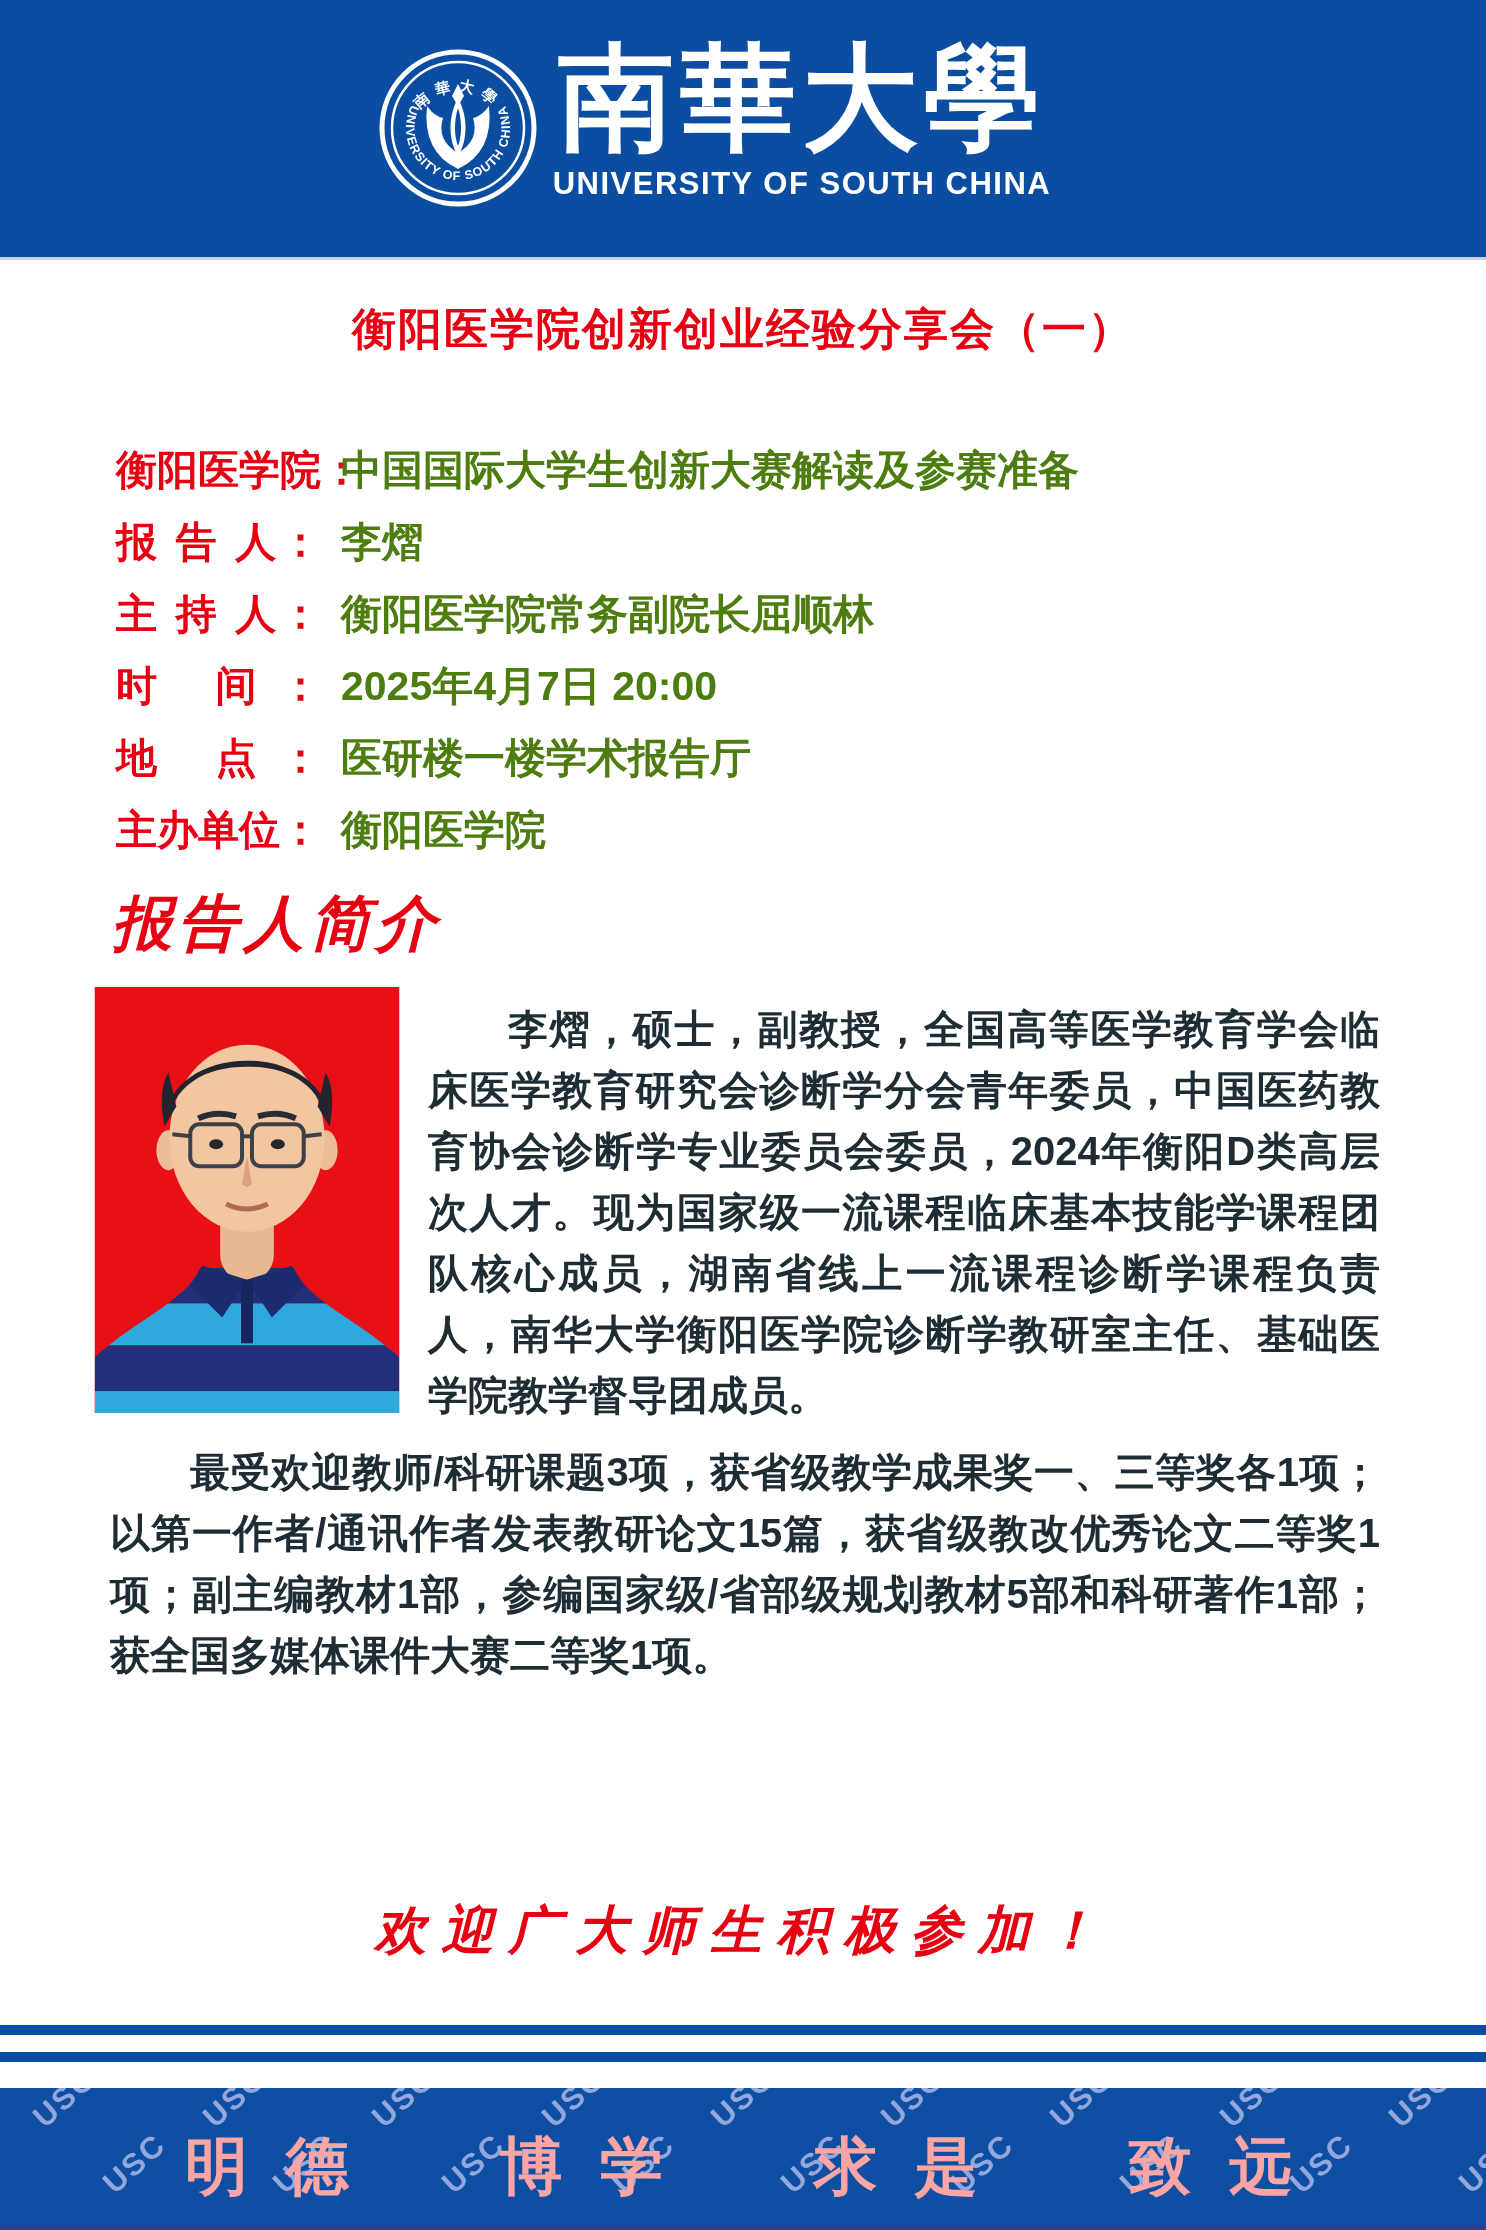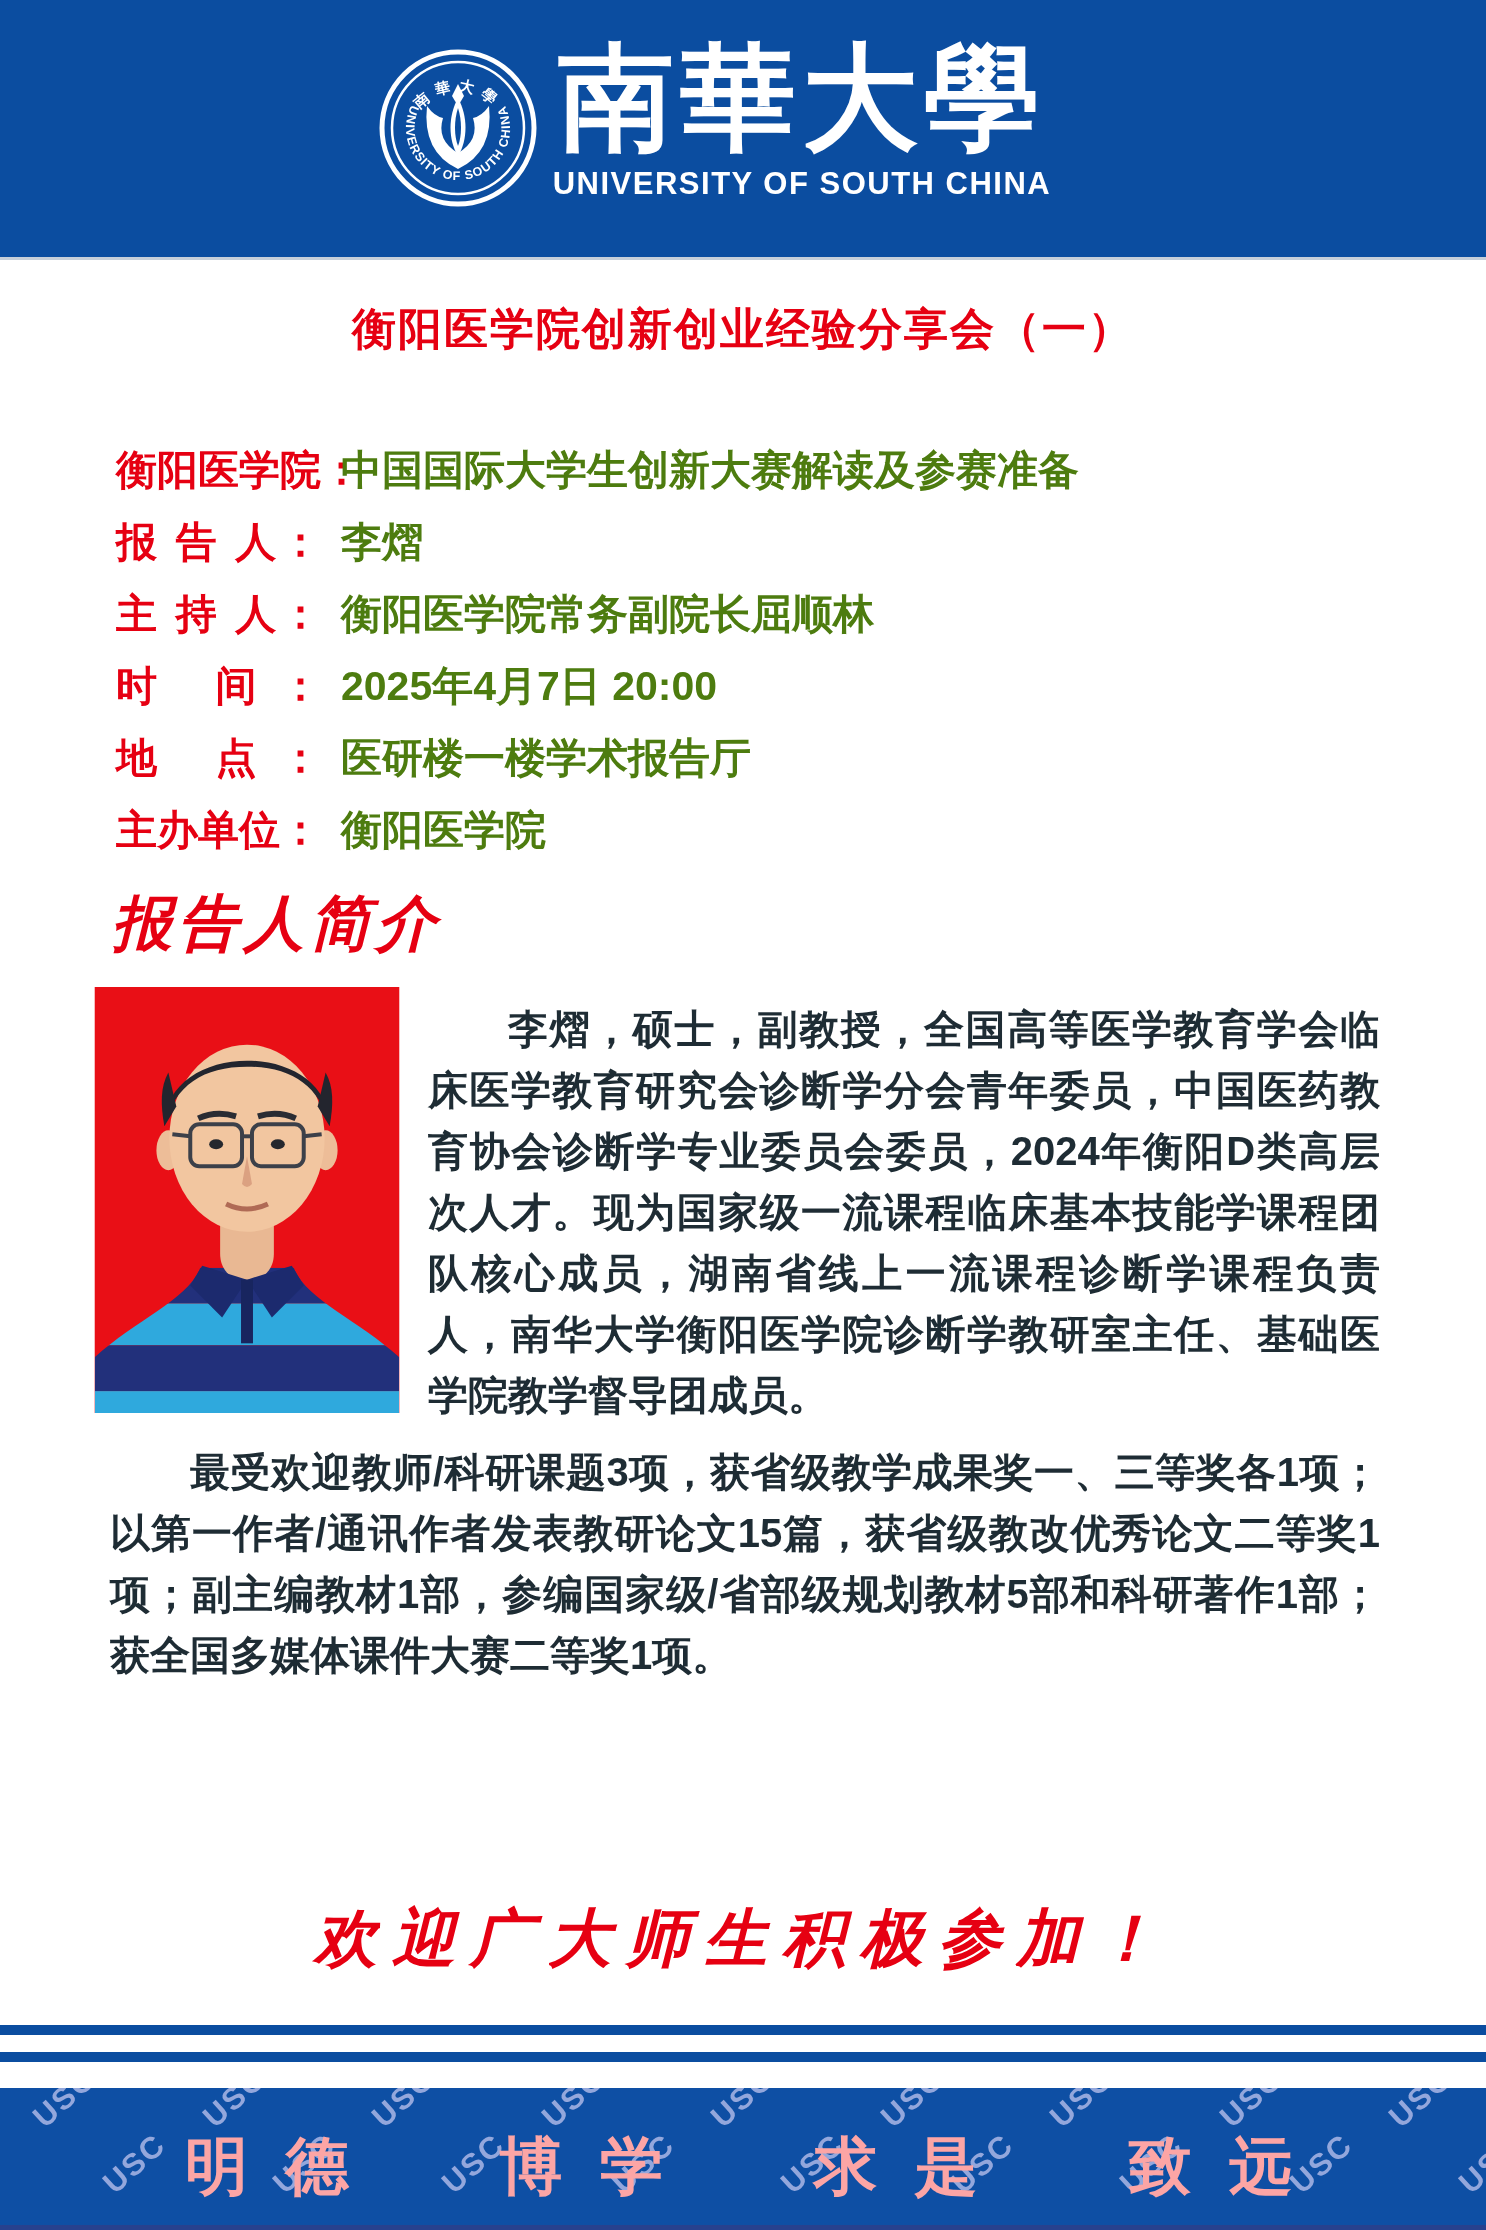--- a/index.html
+++ b/index.html
@@ -59,21 +59,21 @@
   .photo{
     float:left;width:306px;height:426px;
     margin:4px 28px 25px 0;
     display:block;
   }
   .bio p{margin:16px;text-indent:2em;}
   
   .welcome{
     position:absolute;top:1896px;left:0;right:0;
     text-align:center;
-    font-size:63px;font-weight:900;font-style:italic;
+    font-size:52px;font-weight:900;font-style:italic;
     color:#e60012;letter-spacing:15px;
     white-space:nowrap;
   }
   
   .stripe{position:absolute;left:0;right:0;height:10px;background:#0b4da0;}
   .stripe-1{top:2025px;}
   .stripe-2{top:2052px;}
   .footer{
     position:absolute;top:2088px;left:0;right:0;bottom:0;
     background:#0e4fa4;overflow:hidden;

